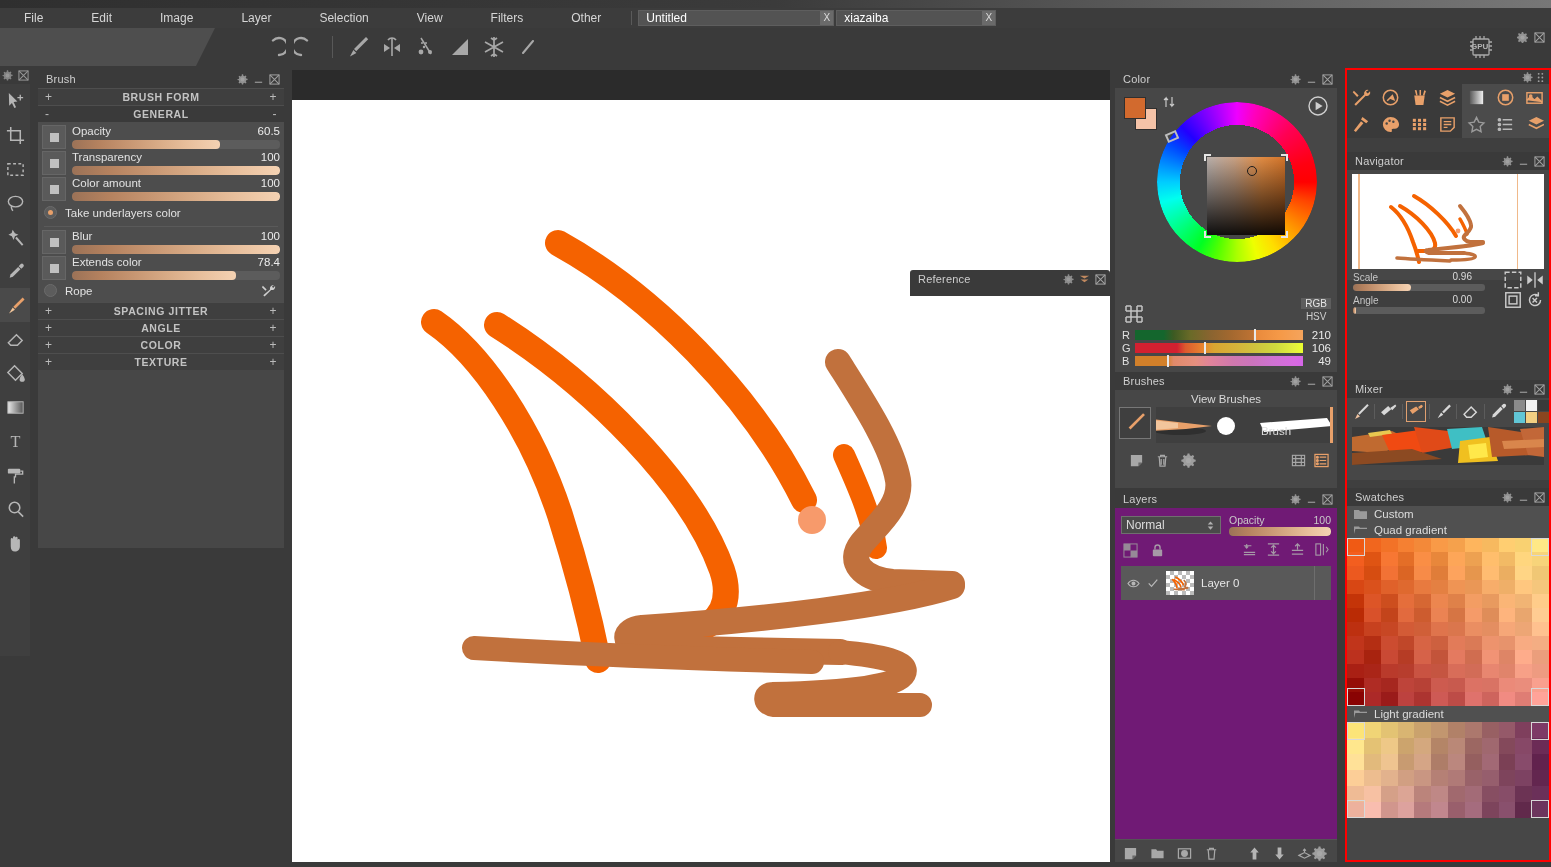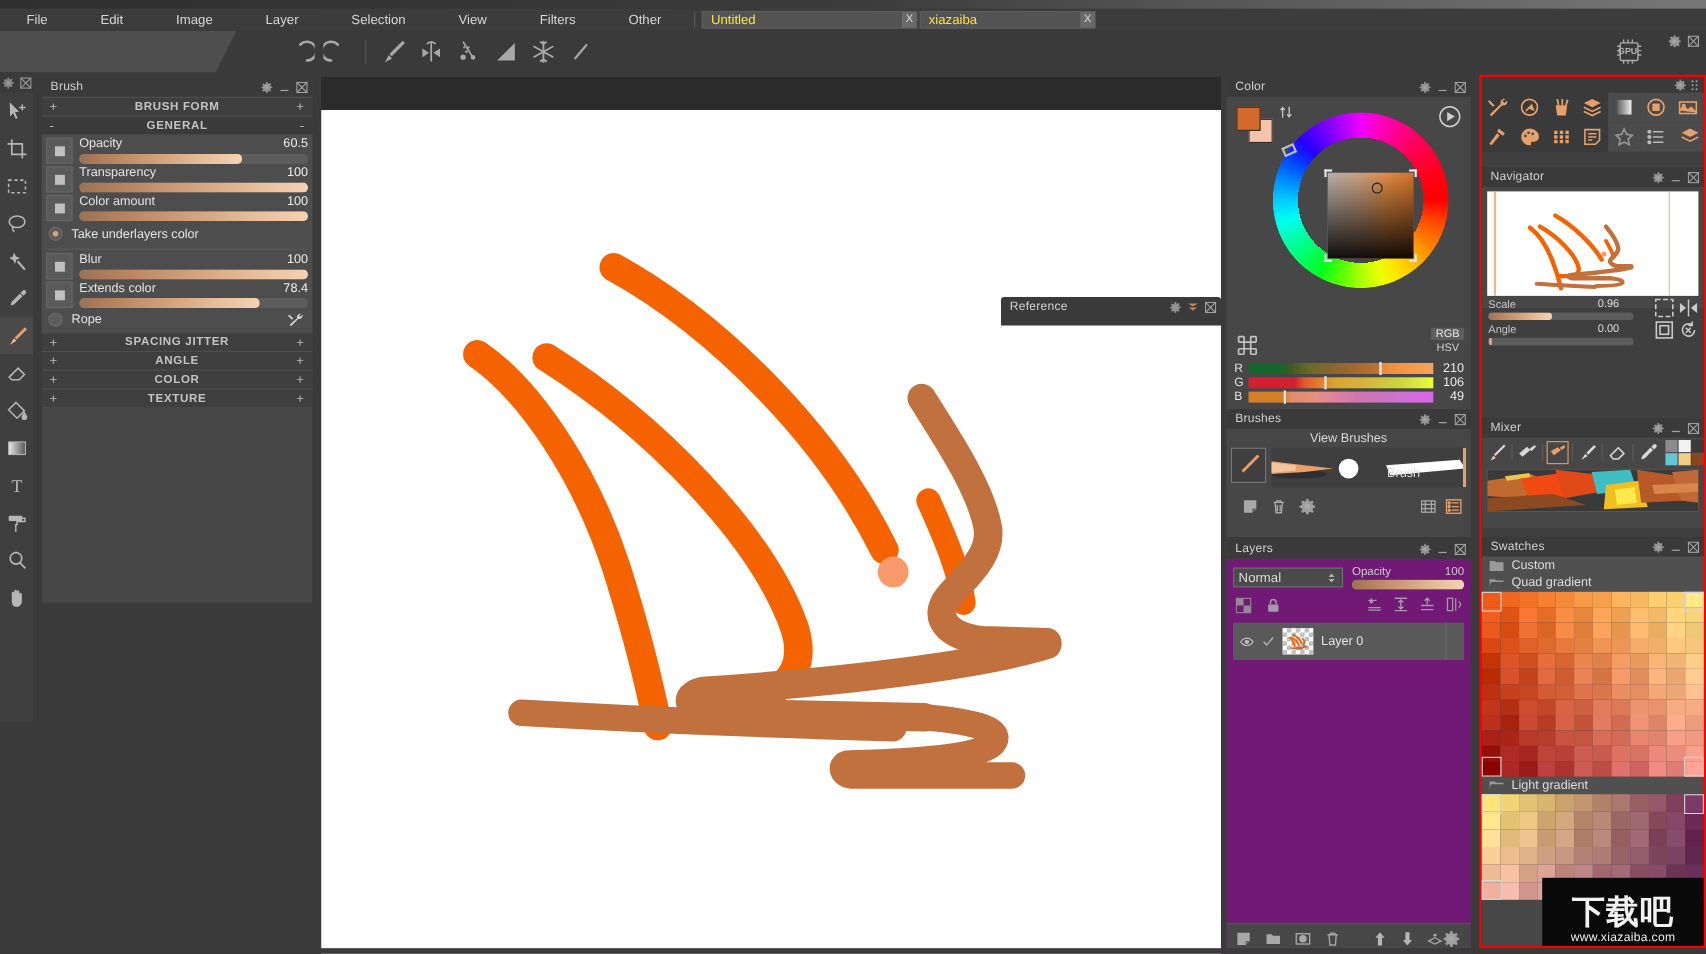--- a/index.html
+++ b/index.html
@@ -33,21 +33,21 @@
     position:absolute; left:0; top:8px; width:1551px; height:20px;
     background:#3c3c3c; display:flex; align-items:center;
   }
   .menu-item{ padding:0 24px; font-size:12px; color:#d6d6d6; line-height:20px; cursor:default;}
   .mb-sep{ width:1px; height:14px; background:#5a5a5a; margin:0 6px; }
   .doc-tab{
     display:flex; align-items:center; height:16px; background:#535353;
     border:1px solid #5e5e5e; margin-right:2px; padding-left:7px; min-width:196px;
     position:relative;
   }
-  .doc-tab .nm{ flex:1; font-size:12px; color:#fde047; }
+  .doc-tab .nm{ flex:1; font-size:12px; color:#ffffff; }
   .doc-tab2{ min-width:160px; }
   .xbtn{
     width:13px; height:14px; background:#6a6a6a; color:#dcdcdc;
     font-size:10px; line-height:14px; text-align:center; margin-left:2px;
     font-family:"Liberation Sans",sans-serif;
   }
   .win-ctl{ position:absolute; right:4px; top:8px; display:flex; gap:3px; align-items:center;}
   .win-ctl div{
     width:15px; height:14px; background:#6a6a6a; display:flex;
     align-items:center; justify-content:center; color:#e0e0e0; font-size:9px;
@@ -1561,20 +1561,16 @@
           <div class="swcell" style="height: 16px; background: rgb(137, 80, 109);"></div>
           <div class="swcell" style="height: 16px; background: rgb(97, 41, 75);"></div>
           <div class="swcell" style="height: 16px; background: rgb(109, 53, 93);"></div>
           <div class="selbox" style="inset: 0px auto auto 0px;"></div>
           <div class="selbox" style="inset: 0px 0px auto auto;"></div>
           <div class="selbox" style="inset: auto auto 0px 0px;"></div>
           <div class="selbox" style="inset: auto 0px 0px auto;"></div>
         </div>
     </div>
 
-    <div id="watermark">
-      <div id="wm-cn">下载吧</div>
-      <div id="wm-url">www.xiazaiba.com</div>
-    </div>
   </div>
 
   <div id="bottombar"></div>
 </div>
 
 </body></html>

